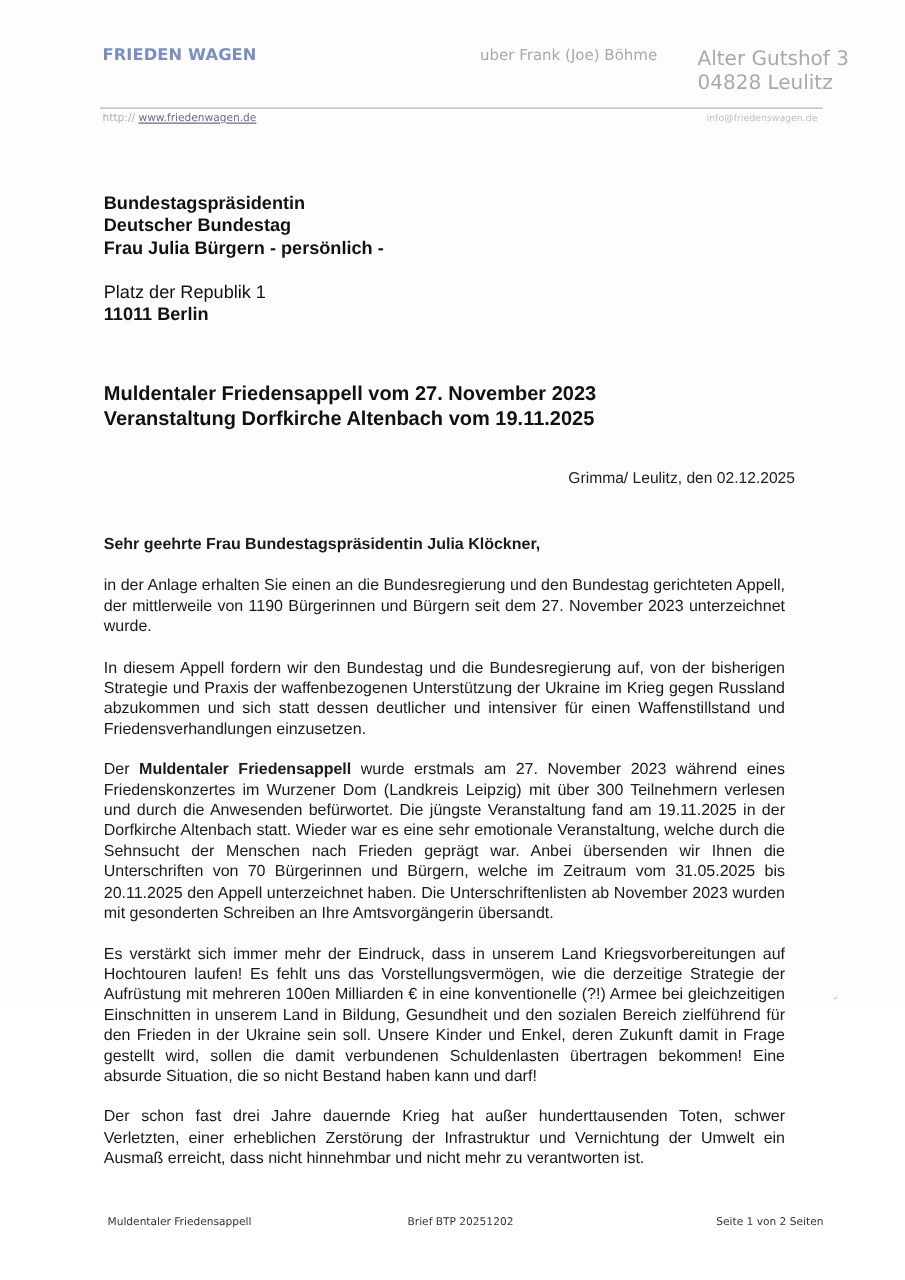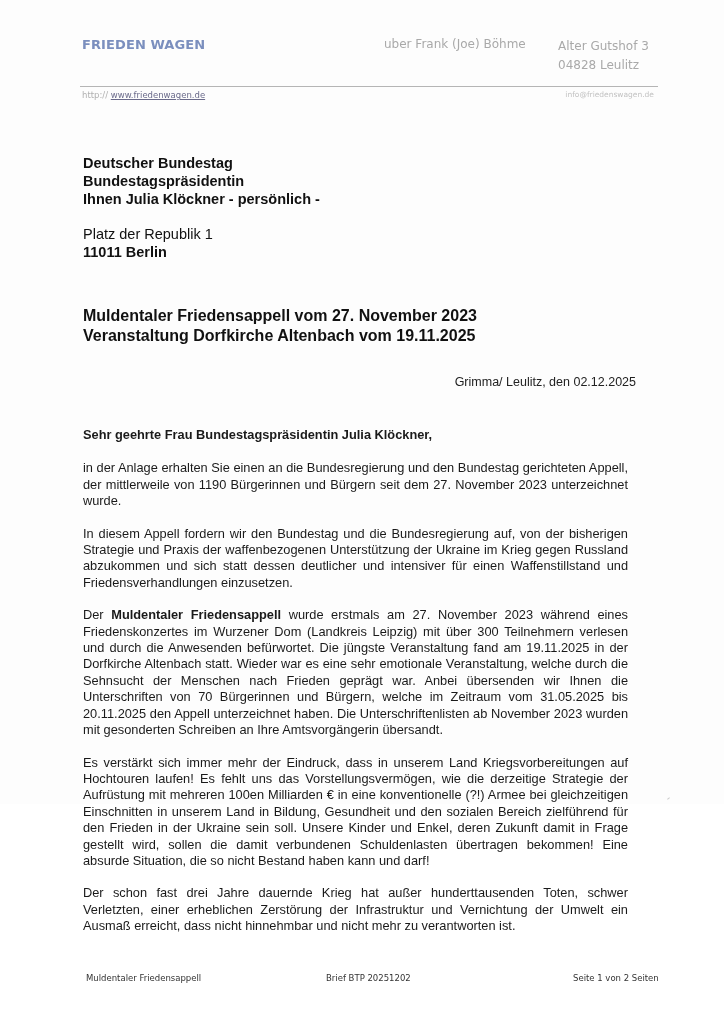--- a/index.html
+++ b/index.html
@@ -35,21 +35,21 @@
       position: absolute;
       left: 384px; top: 37px;
       font-family: "DejaVu Sans", sans-serif;
       font-size: 12px;
       color: #a9a9a9;
     }
     .lh-address {
       position: absolute;
       left: 558px; top: 37px;
       font-family: "DejaVu Sans", sans-serif;
-      font-size: 12px;
+      font-size: 16px;
       color: #a9a9a9;
       line-height: 19px;
     }
     .lh-rule {
       position: absolute;
       left: 80px; top: 86px;
       width: 578px;
       height: 0;
       border-top: 1px solid #b5b5b5;
     }
@@ -141,23 +141,23 @@
     <div>04828 Leulitz</div>
   </div>
   <div class="lh-rule"></div>
   <div class="lh-url">
     <span>http://</span>
     <a>www.friedenwagen.de</a>
   </div>
   <div class="lh-email">info@friedenswagen.de</div>
 
   <div class="recipient">
+    <div class="b">Bundestagspräsidentin</div>
     <div class="b">Deutscher Bundestag</div>
-    <div class="b">Bundestagspräsidentin</div>
-    <div class="b">Ihnen Julia Klöckner - persönlich -</div>
+    <div class="b">Frau Julia Bürgern - persönlich -</div>
     <div class="gap"></div>
     <div>Platz der Republik 1</div>
     <div class="b">11011 Berlin</div>
   </div>
 
   <div class="subject">
     <div>Muldentaler Friedensappell vom 27. November 2023</div>
     <div>Veranstaltung Dorfkirche Altenbach vom 19.11.2025</div>
   </div>
 

